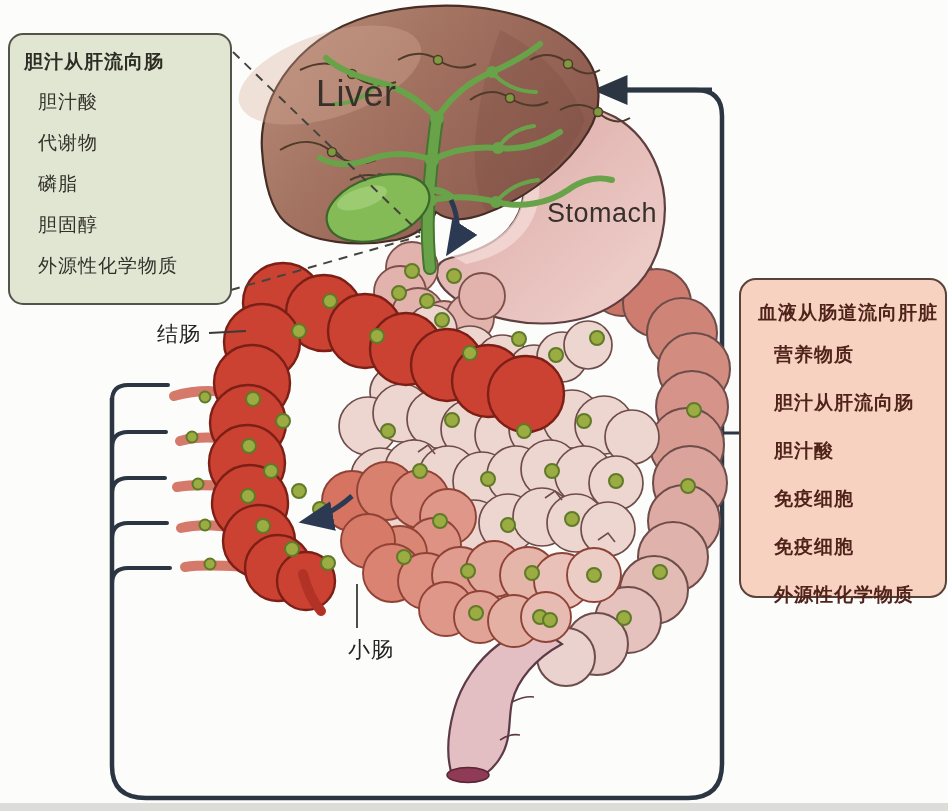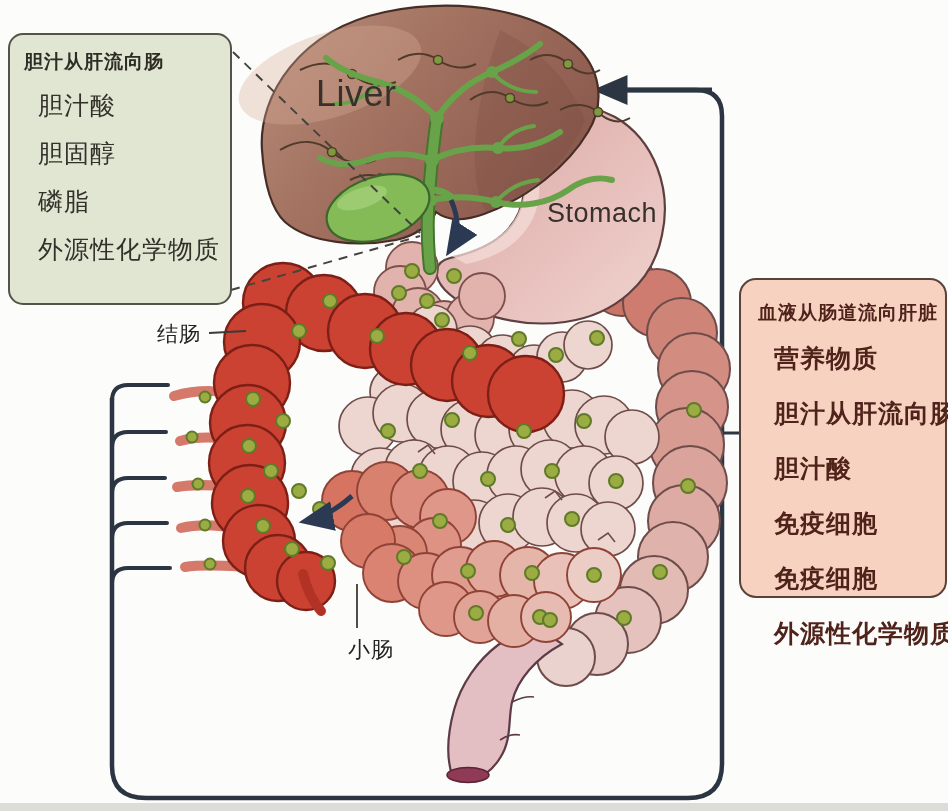--- a/index.html
+++ b/index.html
@@ -10,21 +10,21 @@
   .panel-green{left:8px;top:33px;width:224px;height:272px;background:#e1e6d2;
                border:2px solid #54534a;border-radius:15px;padding:14px 10px 10px 14px;}
   .panel-pink{left:739px;top:278px;width:208px;height:320px;background:#f7d2c1;
               border:2px solid #594239;border-radius:17px;padding:20px 10px 10px 17px;}
   .panel-title{font-size:19px;font-weight:bold;letter-spacing:1px;white-space:nowrap;}
   .panel-green .panel-title{color:#2d2c25;}
   .panel-pink .panel-title{color:#4f221a;}
   .panel-list{margin:0;padding:0;list-style:none;}
   .panel-green .panel-list{margin-top:14px;margin-left:14px;}
   .panel-pink .panel-list{margin-top:16px;margin-left:16px;}
-  .panel-list li{font-size:25px;letter-spacing:1px;white-space:nowrap;}
+  .panel-list li{font-size:19px;letter-spacing:1px;white-space:nowrap;}
   .panel-green li{color:#32312a;margin-bottom:15px;}
   .panel-pink li{color:#4f221a;margin-bottom:22px;font-weight:bold;}
   .bottom-strip{position:absolute;left:0;top:803px;width:948px;height:8px;background:#dcdcd9;}
 </style>
 </head>
 <body>
 
 <div class="stage">
 
 <svg width="948" height="811" viewBox="0 0 948 811">
@@ -314,22 +314,23 @@
     <text x="348" y="657" font-size="22" letter-spacing="1" fill="#23231f">小肠</text>
     <path d="M209,333 L246,331" stroke="#3a3a36" stroke-width="1.8"></path>
     <path d="M357,584 L357,628" stroke="#3a3a36" stroke-width="1.8"></path>
   </g>
 </svg>
 
 <div class="panel panel-green">
   <div class="panel-title">胆汁从肝流向肠</div>
   <ul class="panel-list">
     <li>胆汁酸</li>
+    <li>代谢物</li>
+    <li>磷脂</li>
     <li>胆固醇</li>
-    <li>磷脂</li>
     <li>外源性化学物质</li>
   </ul>
 </div>
 
 <div class="panel panel-pink">
   <div class="panel-title">血液从肠道流向肝脏</div>
   <ul class="panel-list">
     <li>营养物质</li>
     <li>胆汁从肝流向肠</li>
     <li>胆汁酸</li>

